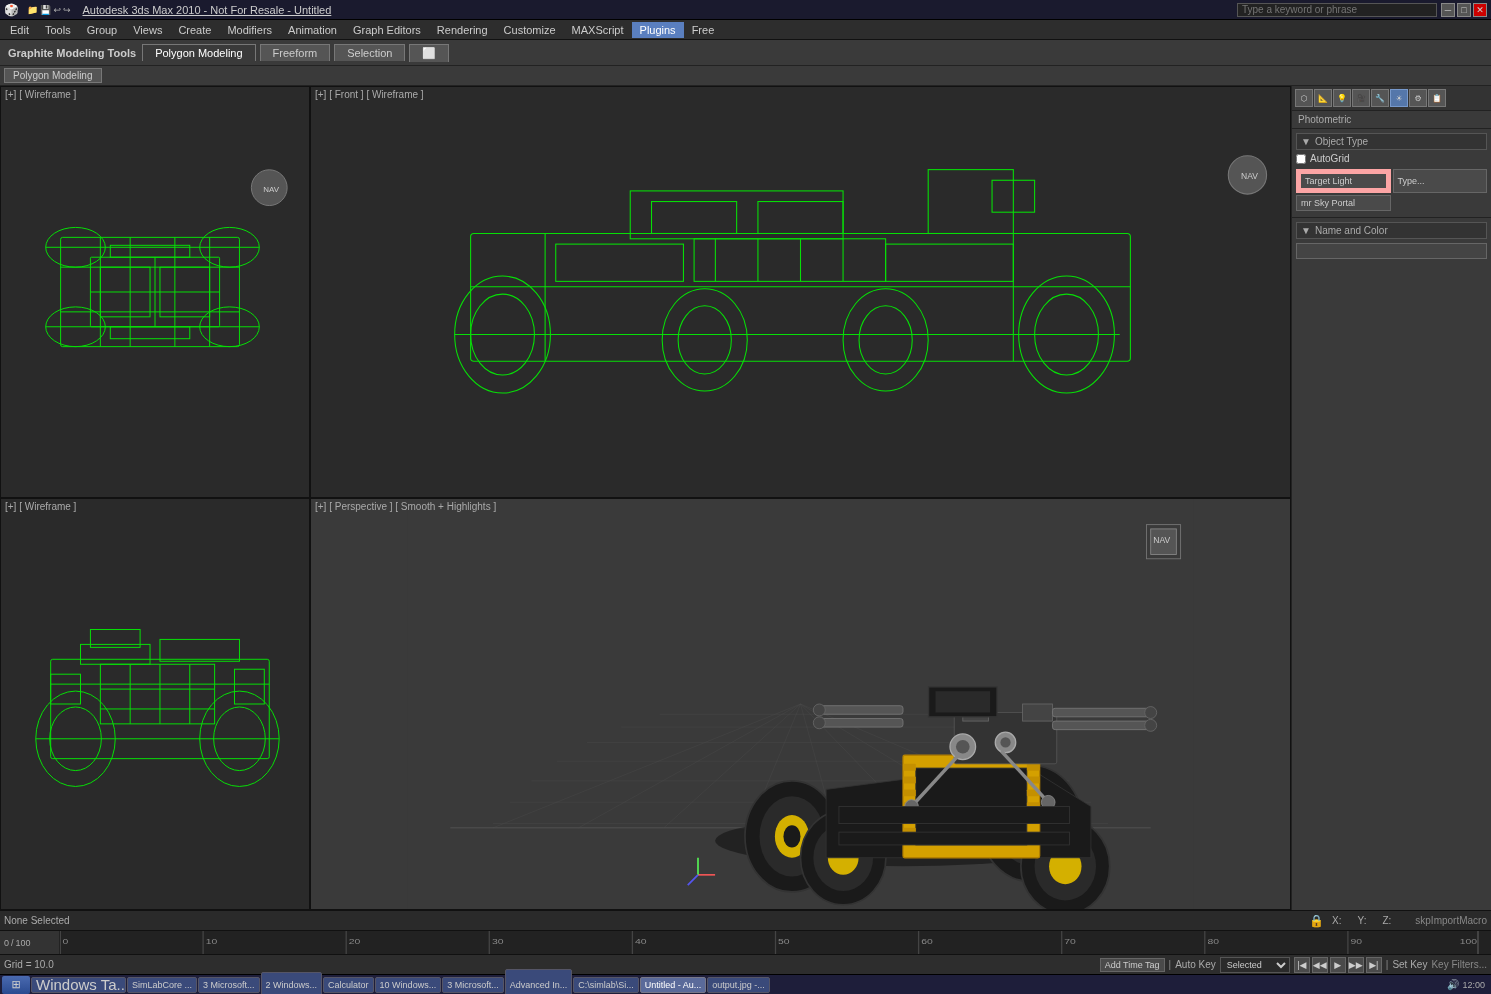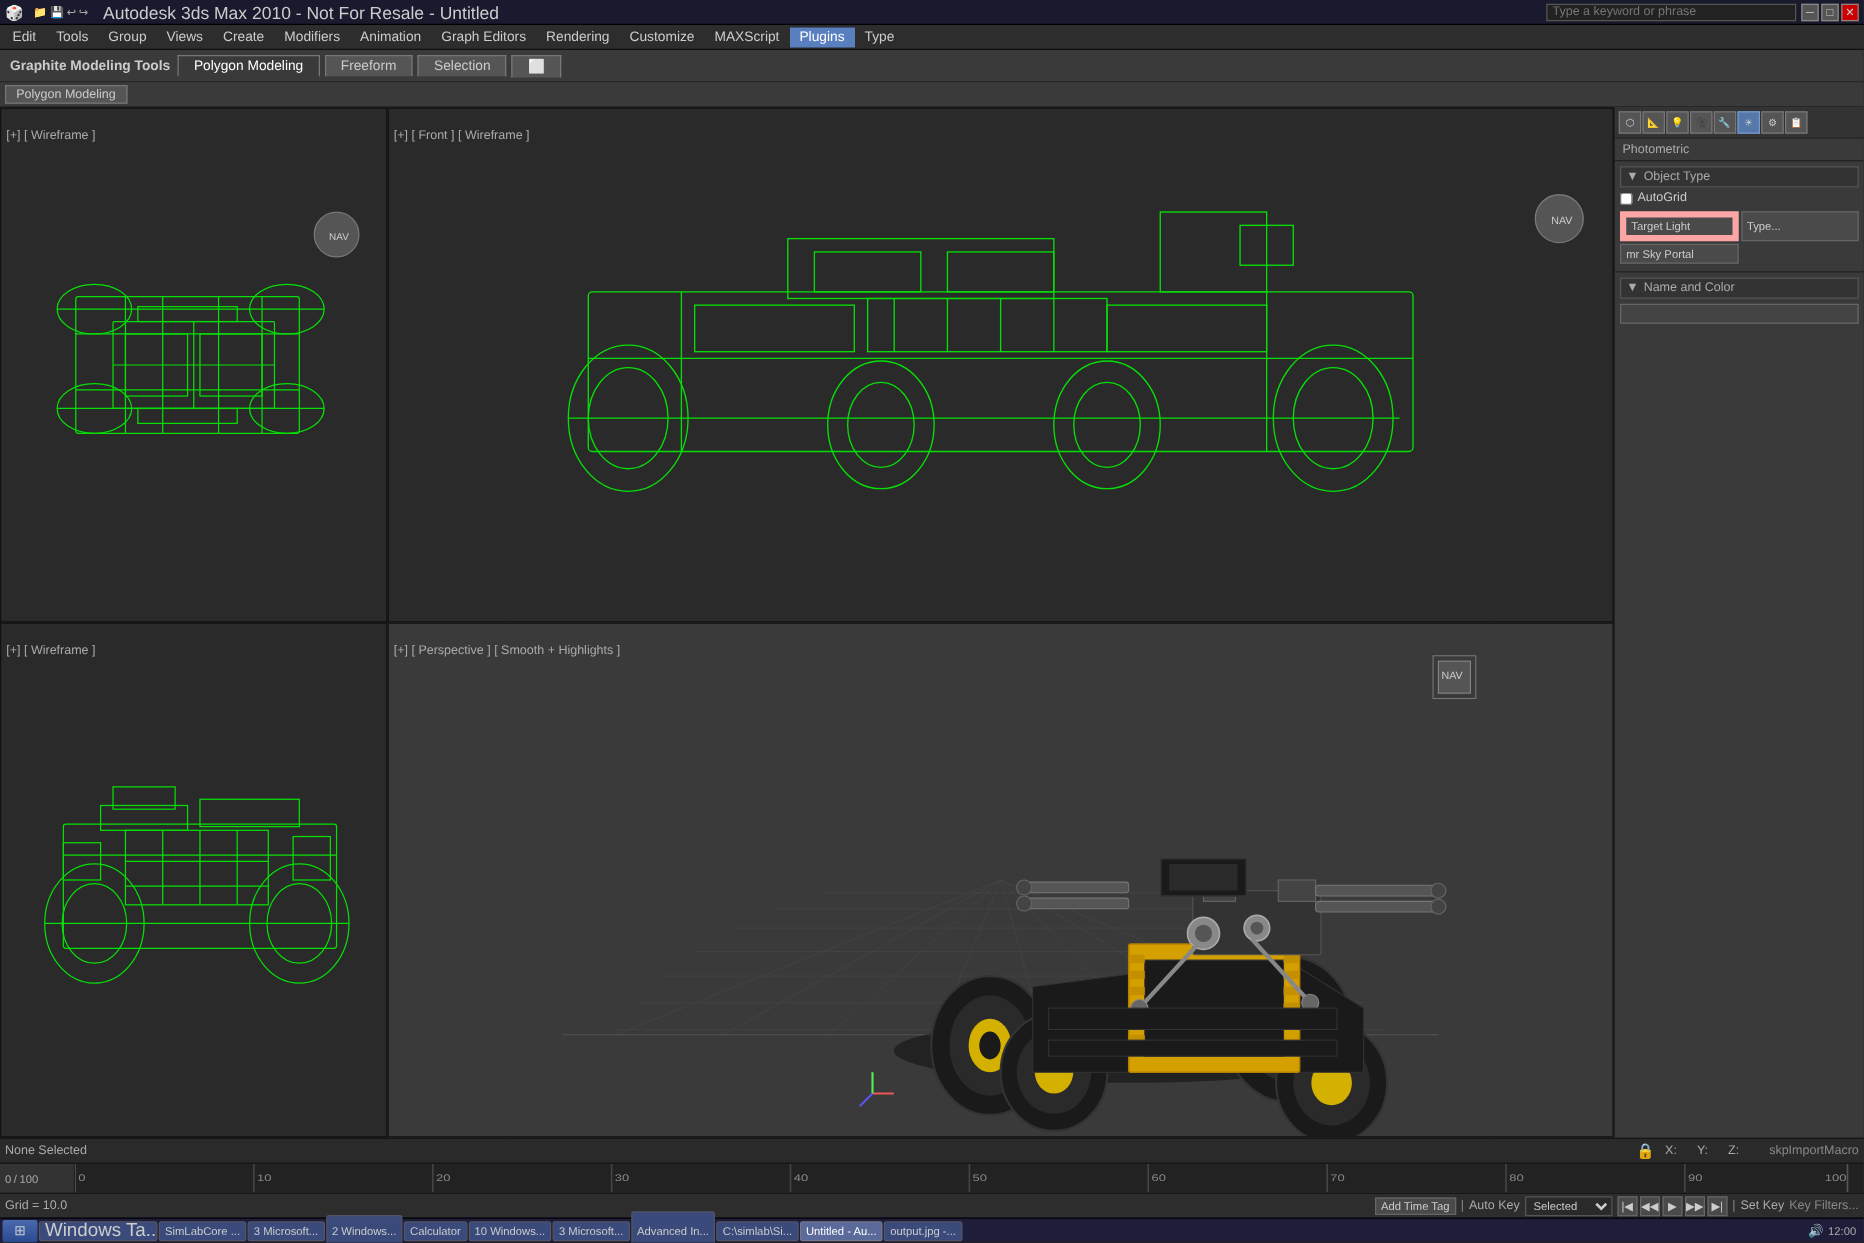--- a/index.html
+++ b/index.html
@@ -136,40 +136,40 @@
       border-top: 1px solid #000;
       position: absolute;
       bottom: 0;
       left: 0;
       right: 0;
     }
 
     
     .vp-top-label {
       position: absolute;
-      top: 16px;
+      top: 2px;
       left: 4px;
       font-size: 10px;
       color: #aaa;
       z-index: 5;
     }
   </style>
 </head>
 <body>
 
 <div id="title-bar">
   <div id="title-bar-left">
     <span style="font-size:12px; margin-right:4px;">🎲</span>
     <span id="title-bar-icons" style="display:flex; gap:2px;">
       <span style="font-size:9px; color:#aaa;">📁</span>
       <span style="font-size:9px; color:#aaa;">💾</span>
       <span style="font-size:9px; color:#aaa;">↩</span>
       <span style="font-size:9px; color:#aaa;">↪</span>
     </span>
-    <span id="title-text" style="margin-left:8px; font-size:14px;">Autodesk 3ds Max 2010 - Not For Resale - Untitled</span>
+    <span id="title-text" style="margin-left:8px; font-size:11px;text-decoration:underline;">Autodesk 3ds Max 2010 - Not For Resale - Untitled</span>
   </div>
   <div style="display:flex; align-items:center; gap:4px;">
     <input type="text" style="width: 200px; height: 14px; background: rgb(34, 34, 34); border: 1px solid rgb(85, 85, 85); color: rgb(170, 170, 170); font-size: 10px; padding: 1px 4px;" placeholder="Type a keyword or phrase">
     <div style="display:flex; gap:2px;">
       <div class="title-btn">─</div>
       <div class="title-btn">□</div>
       <div class="title-btn" style="background:#c00;">✕</div>
     </div>
   </div>
 </div>
@@ -180,21 +180,21 @@
   <div class="menu-item">Group</div>
   <div class="menu-item">Views</div>
   <div class="menu-item">Create</div>
   <div class="menu-item">Modifiers</div>
   <div class="menu-item">Animation</div>
   <div class="menu-item">Graph Editors</div>
   <div class="menu-item">Rendering</div>
   <div class="menu-item">Customize</div>
   <div class="menu-item">MAXScript</div>
   <div class="menu-item plugins-active" style="position:relative;">Plugins</div>
-  <div class="menu-item">Type</div>
+  <div class="menu-item">Free</div>
 </div>
 
 <div id="toolbar-row">
   <span class="tb-label" style="font-size:11px; font-weight:bold; color:#ccc;">Graphite Modeling Tools</span>
   <div class="mod-tab active">Polygon Modeling</div>
   <div class="mod-tab">Freeform</div>
   <div class="mod-tab">Selection</div>
   <div class="mod-tab">⬜</div>
 </div>
 

